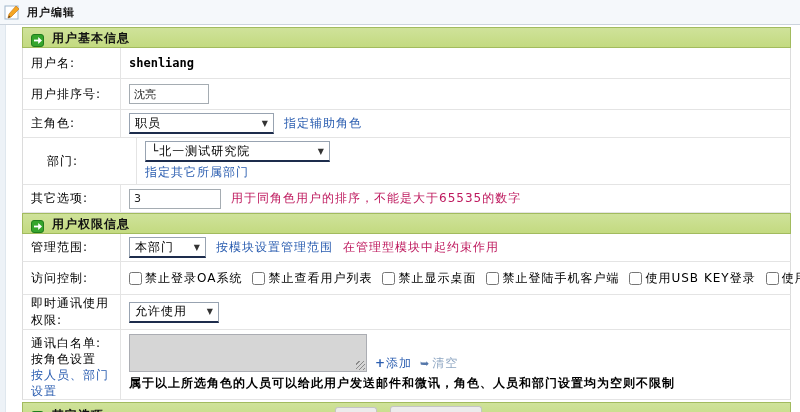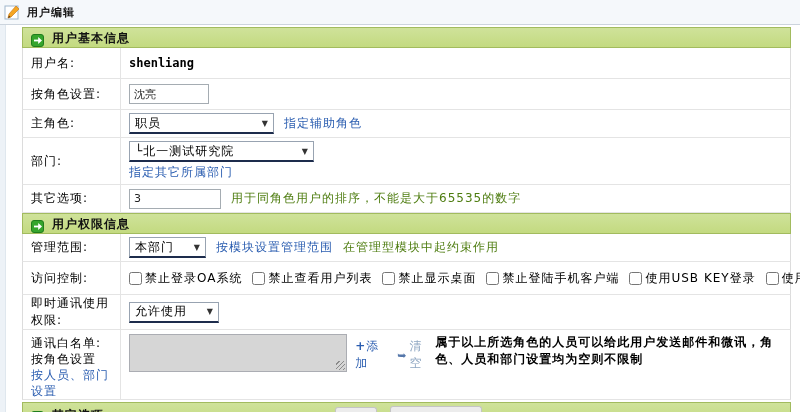--- a/index.html
+++ b/index.html
@@ -20,49 +20,49 @@
   .gbar { height:21px; background:linear-gradient(#cfe29a,#c3da80); border:1px solid #a2bb5e;
           display:flex; align-items:flex-end; gap:8px; padding-left:8px; }
   .gbar b { font-size:12px; color:#111; letter-spacing:1px; }
   .gbar.gap { margin-top:2px; height:23px; }
 
   .row { display:flex; background:#fff; border-bottom:1px solid #e4e4e4; border-left:1px solid #dcdcdc; border-right:1px solid #dcdcdc; }
   .lbl { width:98px; flex-shrink:0; padding:0 4px 0 8px; border-right:1px solid #e4e4e4;
          display:flex; align-items:center; letter-spacing:1px; }
   .val { flex:1; padding:3px 8px; display:flex; align-items:center; gap:10px; }
 
-  .r30 { min-height:31px; } .r26 { min-height:26px; } .r36 { min-height:36px; }
+  .r30 { min-height:31px; } .r26 { min-height:26px; } .r36 { min-height:36px;padding-left:16px; }
   .r28 { min-height:28px; } .r32 { min-height:33px; } .r47 { min-height:47px; }
 
   .mono { font-family:"DejaVu Sans Mono","Liberation Mono",monospace; font-weight:bold; }
 
   input.txt { height:20px; border:1px solid #a5acb2; padding:1px 4px; font-size:11px;
               font-family:inherit; color:#222; background:#fff; }
   .w80 { width:80px; } .w92 { width:92px; }
 
   .sel { display:inline-flex; align-items:center; justify-content:space-between; background:#fff;
          border:1px solid #98a3b1; border-bottom:2px solid #1d2c4c; height:21px;
          padding:0 4px 0 5px; color:#000000; cursor:pointer; letter-spacing:1px; }
   .sel::after { content:"▼"; font-size:8px; color:#333; margin-left:6px; }
   .sel-role { width:145px; } .sel-dept { width:185px; } .sel-scope { width:77px; } .sel-im { width:90px; }
 
   .lnk { color:#2a5db0; cursor:pointer; text-decoration:none; letter-spacing:1px; }
   .lnk-muted { color:#8ea6c2; cursor:pointer; letter-spacing:1px; display:inline-flex; align-items:center; gap:2px; }
-  .hint { color:#4d7c0f; letter-spacing:1px; }
+  .hint { color:#be185d; letter-spacing:1px; }
   .note-bold { font-weight:bold; color:#000; letter-spacing:1px; }
 
   .col { flex-direction:column; align-items:flex-start; gap:2px; }
 
   .cbgroup { display:flex; align-items:center; gap:10px; flex-wrap:nowrap; }
   .cb { display:inline-flex; align-items:center; gap:3px; white-space:nowrap; letter-spacing:1px;justify-content:center; }
   .cb input { width:13px; height:13px; accent-color:#888; }
 
   .wl-lbl { display:flex; flex-direction:column; justify-content:flex-start; align-items:flex-start;
             padding-top:5px; line-height:16px; }
-  .wl-val { display:flex; flex-direction:row; align-items:flex-start; gap:3px; padding-top:4px; }
+  .wl-val { display:flex; flex-direction:column; align-items:flex-start; gap:3px; padding-top:4px; }
   .wl-line1 { display:flex; align-items:flex-end; gap:8px; }
   .ta { width:238px; height:38px; background:#d6d6d6; border:1px solid #abadb3; position:relative; }
   .ta::after { content:""; position:absolute; right:1px; bottom:1px; width:9px; height:9px;
                background:repeating-linear-gradient(135deg, transparent 0 2px, #8a8a8a 2px 3px); }
   .plus { color:#2a5db0; font-weight:bold; }
   .clear-ic { color:#5577aa; font-size:11px; }
 
   .sliver { position:absolute; background:#ececec; border:1px solid #c4c4c4; border-bottom:none;
             border-radius:3px 3px 0 0; }
   .sliver.s1 { left:335px; top:407px; width:42px; height:5px; }
@@ -99,21 +99,21 @@
     </div>
 
     <div class="row r30">
       <div class="lbl">用户名:</div>
       <div class="val">
           <span class="mono">shenliang</span>
         </div>
     </div>
 
     <div class="row r30">
-      <div class="lbl">按角色设置:</div>
+      <div class="lbl">用户排序号:</div>
       <div class="val">
         <input class="txt w80" value="沈亮" style="">
       </div>
     </div>
 
     <div class="row r26">
       <div class="lbl">主角色:</div>
       <div class="val">
         <span class="sel sel-role">
             <span>职员</span>

